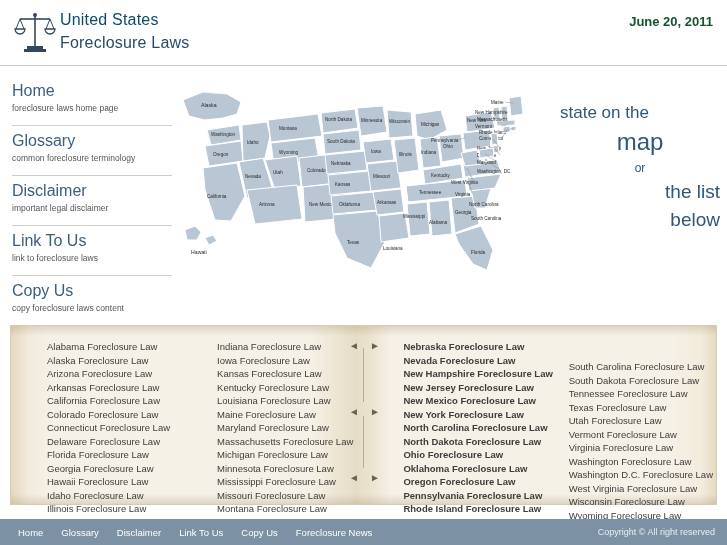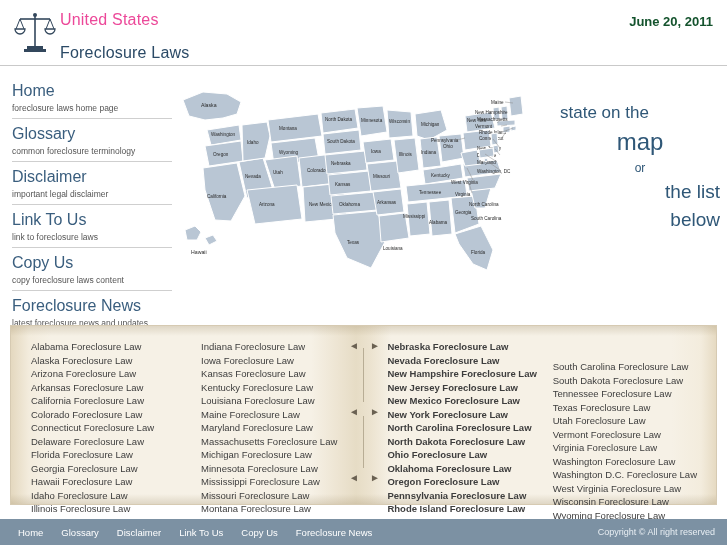--- a/index.html
+++ b/index.html
@@ -35,32 +35,32 @@
     position: absolute;
     left: 14px; top: 10px;
     width: 42px; height: 44px;
   }
   .brand {
     position: absolute;
     left: 60px; top: 10px;
   }
   .brand-line1 {
     font-size: 16px;
-    color: #ec4899;
+    color: #0c4a6e;
     font-weight: normal;
     letter-spacing: .2px;
     line-height: 20px;
   }
   .brand-line2 {
     font-size: 16px;
     color: #2b4a66;
     font-weight: normal;
     letter-spacing: .2px;
     line-height: 22px;
-    margin-top: 12px;
+    margin-top: 2px;
   }
   .header-date {
     position: absolute;
     right: 14px; top: 14px;
     font-size: 13px;
     color: #14532d;
     font-weight: bold;
   }
 
   
@@ -75,21 +75,21 @@
   .nav-title {
     font-size: 16px;
     color: #3a5e7e;
     line-height: 21px;
     padding-bottom: 1px;
   }
   .nav-sub {
     font-size: 8.5px;
     color: #555555;
     line-height: 12px;
-    padding-bottom: 4px;
+    padding-bottom: 11px;
     border-bottom: 1px solid #cfcfcf;
     margin-bottom: 4px;
   }
   .nav-item:last-child .nav-sub { border-bottom: 4px solid #6d28d9; }
 
   
   .map-area {
     position: absolute;
     left: 175px; top: 78px;
     width: 380px; height: 235px;
@@ -130,21 +130,21 @@
     background: linear-gradient(to bottom, rgba(140,120,80,.22), rgba(140,120,80,0));
     pointer-events: none;
   }
   .scroll-shadow-bottom {
     position: absolute; left: 0; bottom: 0; width: 100%; height: 10px;
     background: linear-gradient(to top, rgba(140,120,80,.22), rgba(140,120,80,0));
     pointer-events: none;
   }
   .list-cols {
     position: absolute;
-    left: 20px; top: 14px;
+    left: 36px; top: 14px;
     width: 670px;
     display: flex;
   }
   .list-col {
     width: 173px;
     padding-right: 4px;
   }
   .list-col.col2 { width: 190px; }
   .list-col.col3 { width: 168px; font-weight: bold; }
   .list-col.col4 { width: 150px; margin-top: 20px; }

